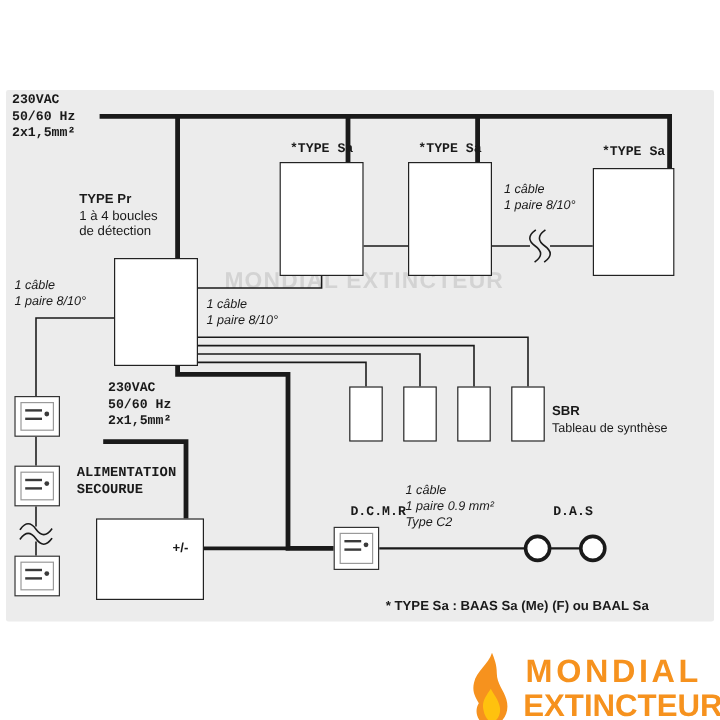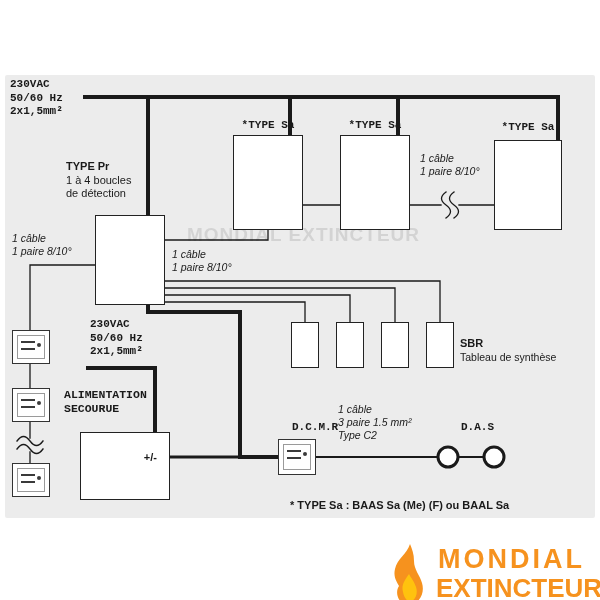--- a/index.html
+++ b/index.html
@@ -12,21 +12,21 @@
   .unit{position:absolute;width:38px;height:34px;background:#fff;border:1.4px solid #333;box-sizing:border-box;}
   .unit-inner{position:absolute;left:4px;top:4px;right:4px;bottom:4px;border:1px solid #9a9a9a;}
   .u-l1,.u-l2{position:absolute;left:3px;width:14px;height:2px;background:#3a3a3a;}
   .u-l1{top:5px}.u-l2{top:12px}
   .u-dot{position:absolute;right:3px;top:7px;width:4px;height:4px;border-radius:50%;background:#3a3a3a;}
   .lbl{position:absolute;font-size:11px;line-height:13.5px;white-space:nowrap;}
   .lbl.b{font-weight:bold;font-family:Liberation Mono, monospace;}
   .lbl.small{font-size:10.5px;line-height:13px;font-style:italic;}
   .center{text-align:center;}
   .psu-t{position:absolute;right:12px;top:18px;font-size:11px;font-weight:bold;}
-  .footnote{position:absolute;left:290px;top:499px;width:282px;text-align:left;
+  .footnote{position:absolute;left:290px;top:499px;width:282px;text-align:center;
             font-size:11px;font-weight:bold;}
   .watermark{position:absolute;left:150px;top:224px;width:270px;text-align:right;
              font-size:19px;font-weight:bold;letter-spacing:1px;
              color:rgba(100,100,100,0.18);white-space:nowrap;}
   .logo{position:absolute;left:386px;top:540px;width:214px;height:76px;}
   .logo-flame{position:absolute;left:0;top:2px;}
   .logo-t1{position:absolute;left:52px;top:4px;font-size:27px;font-weight:bold;
            color:#f6921e;letter-spacing:3px;white-space:nowrap;}
   .logo-t2{position:absolute;left:50px;top:33px;font-size:26px;font-weight:bold;
            color:#f6921e;letter-spacing:0;white-space:nowrap;}
@@ -162,21 +162,21 @@
 
   <div class="lbl" style="left:460px;top:337px;">
     <div style="font-weight:bold;">SBR</div>
     <div style="font-size:10.5px;">Tableau de synthèse</div>
   </div>
 
   <div class="lbl b" style="left:276px;top:421px;margin-left:16px;">D.C.M.R</div>
 
   <div class="lbl small" style="left:338px;top:403px;">
     <div>1 câble</div>
-    <div>3 paire 1.5 mm²</div>
+    <div>1 paire 0.9 mm²</div>
     <div>Type C2</div>
   </div>
 
   <div class="lbl b" style="left:461px;top:421px;">D.A.S</div>
 
   <div class="footnote">* TYPE Sa : BAAS Sa (Me) (F) ou BAAL Sa</div>
 
   <div class="logo">
     <svg class="logo-flame" width="44" height="68" viewBox="0 0 44 68" xmlns="http://www.w3.org/2000/svg">
       <path fill="#f6921e" d="M24,2 C21,12 11,17 9,27 C7,35 11,40 13,44 C9,50 11,60 22,65 C34,61 39,51 36,41 C34,33 28,28 28,19 C28,12 26,7 24,2 Z"></path>

